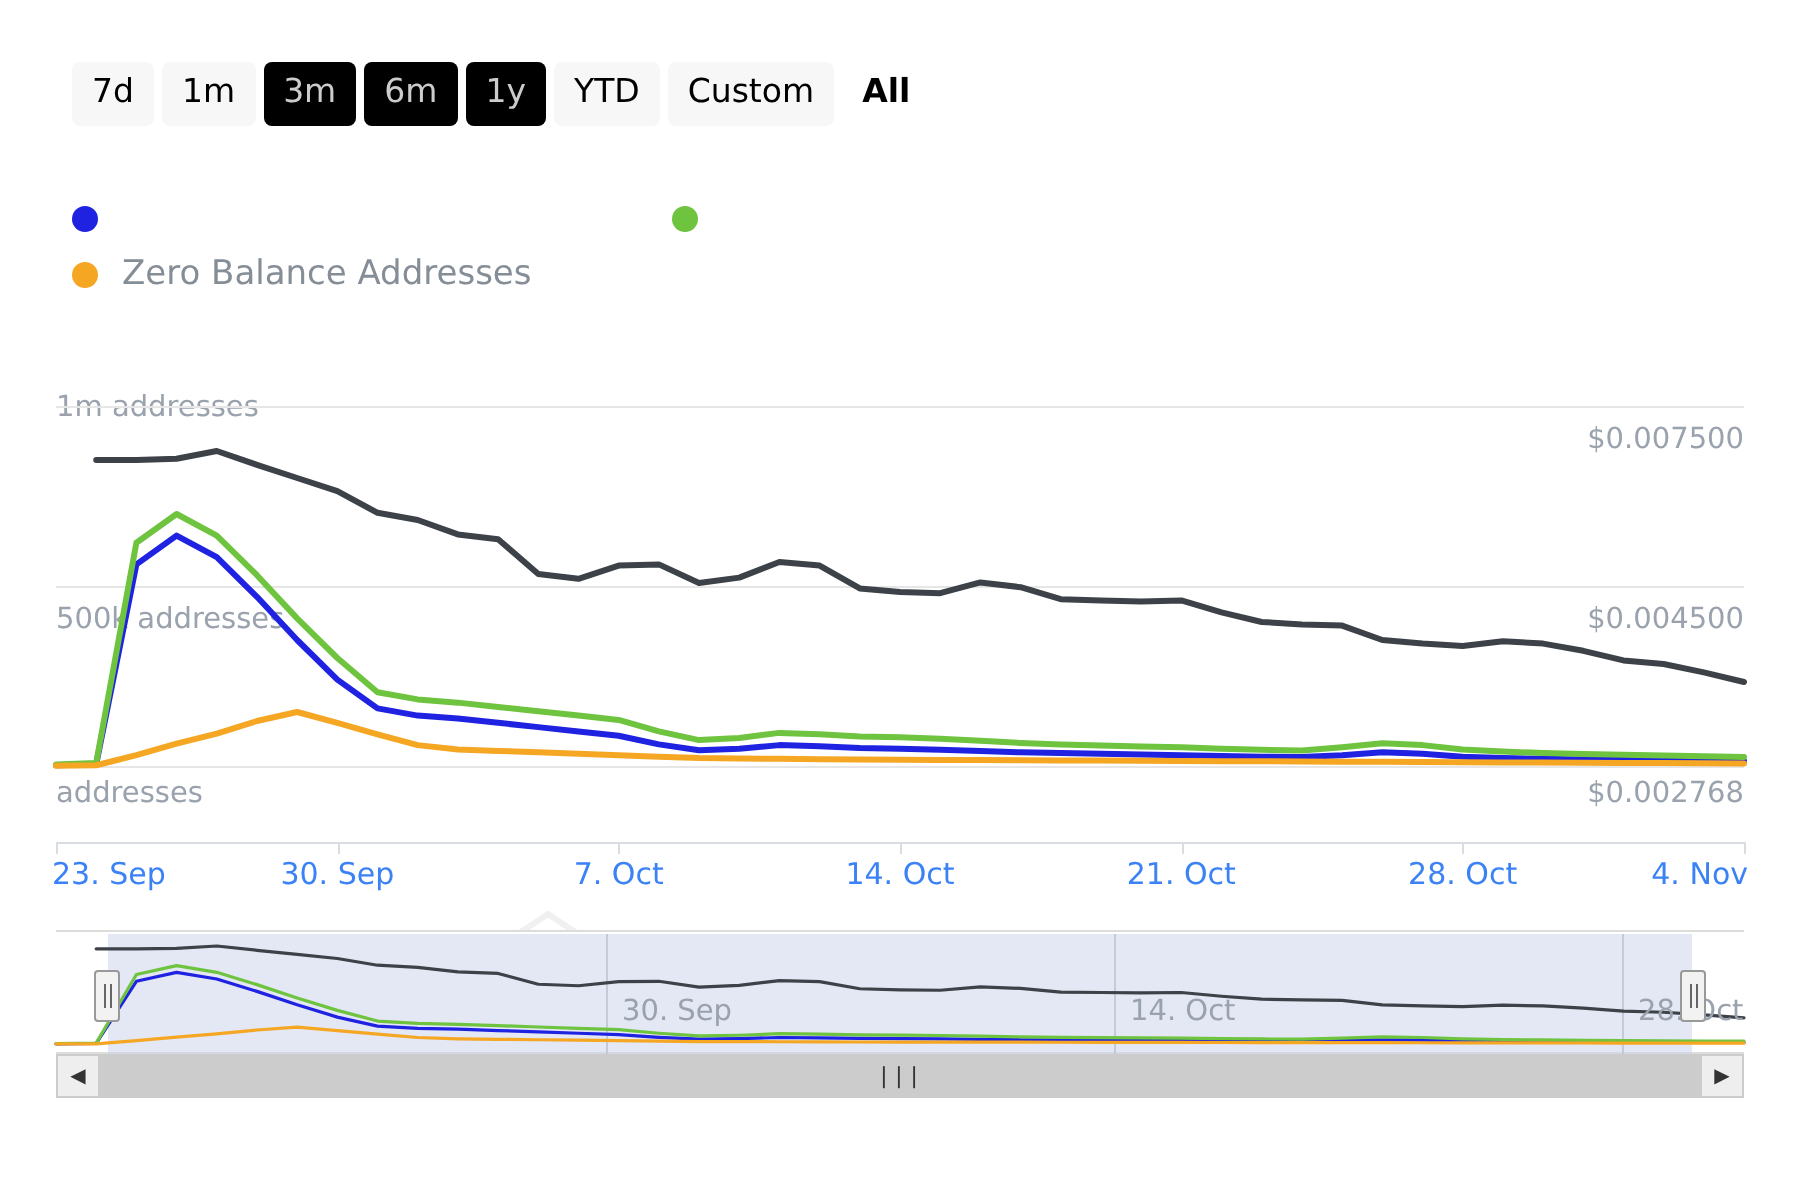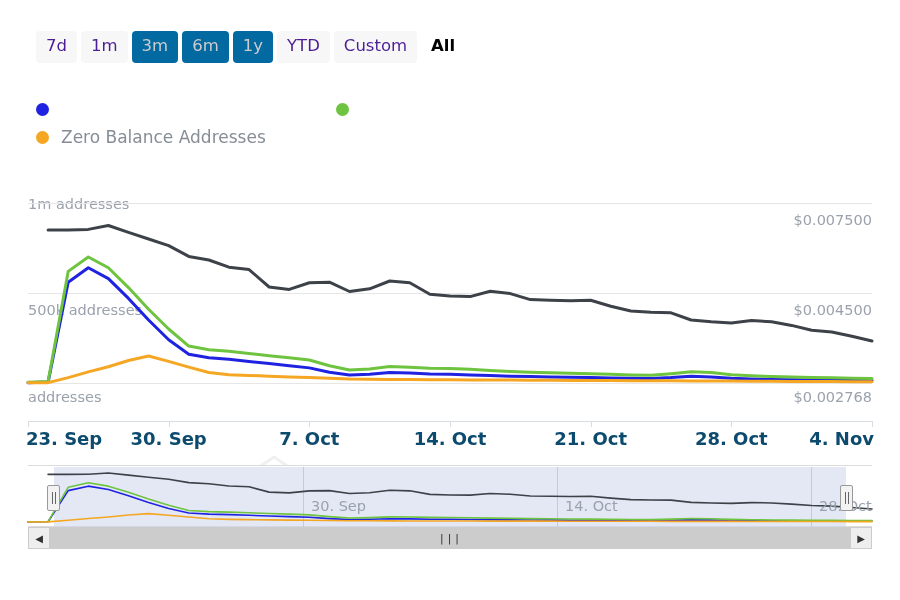--- a/index.html
+++ b/index.html
@@ -24,29 +24,29 @@
     display: flex;
     align-items: center;
     gap: 4px;
   }
   .range-btn {
     font-size: 16.5px;
     line-height: 1;
     padding: 7px 10px 8px 10px;
     border-radius: 4px;
     background: #f7f7f7;
-    color: #4c1d95;
+    color: #000000;
     cursor: pointer;
     user-select: none;
     white-space: nowrap;
     font-family: "DejaVu Sans", "Liberation Sans", sans-serif;
   }
   .range-btn.disabled {
     color: #cccccc;
-    background: #0369a1;
+    background: #000000;
     cursor: default;
   }
   .range-btn.selected {
     background: transparent;
     color: #000000;
     font-weight: bold;
   }
 
   
   .legend {
@@ -120,26 +120,25 @@
   .xaxis .tick {
     position: absolute;
     top: 0;
     width: 1px;
     height: 6px;
     background: #d8dde3;
   }
   .xaxis .xlabel {
     position: absolute;
     top: 9px;
-    font-size: 18px;
-    color: #0c4a6e;
+    font-size: 15px;
+    color: #3b82f6;
     transform: translateX(-50%);
     white-space: nowrap;
     line-height: 1;
-    font-weight: bold;
   }
   .axis-baseline {
     position: absolute;
     left: 28px;
     top: 236px;
     width: 844px;
     height: 1px;
     background: #d8dde3;
   }
 

